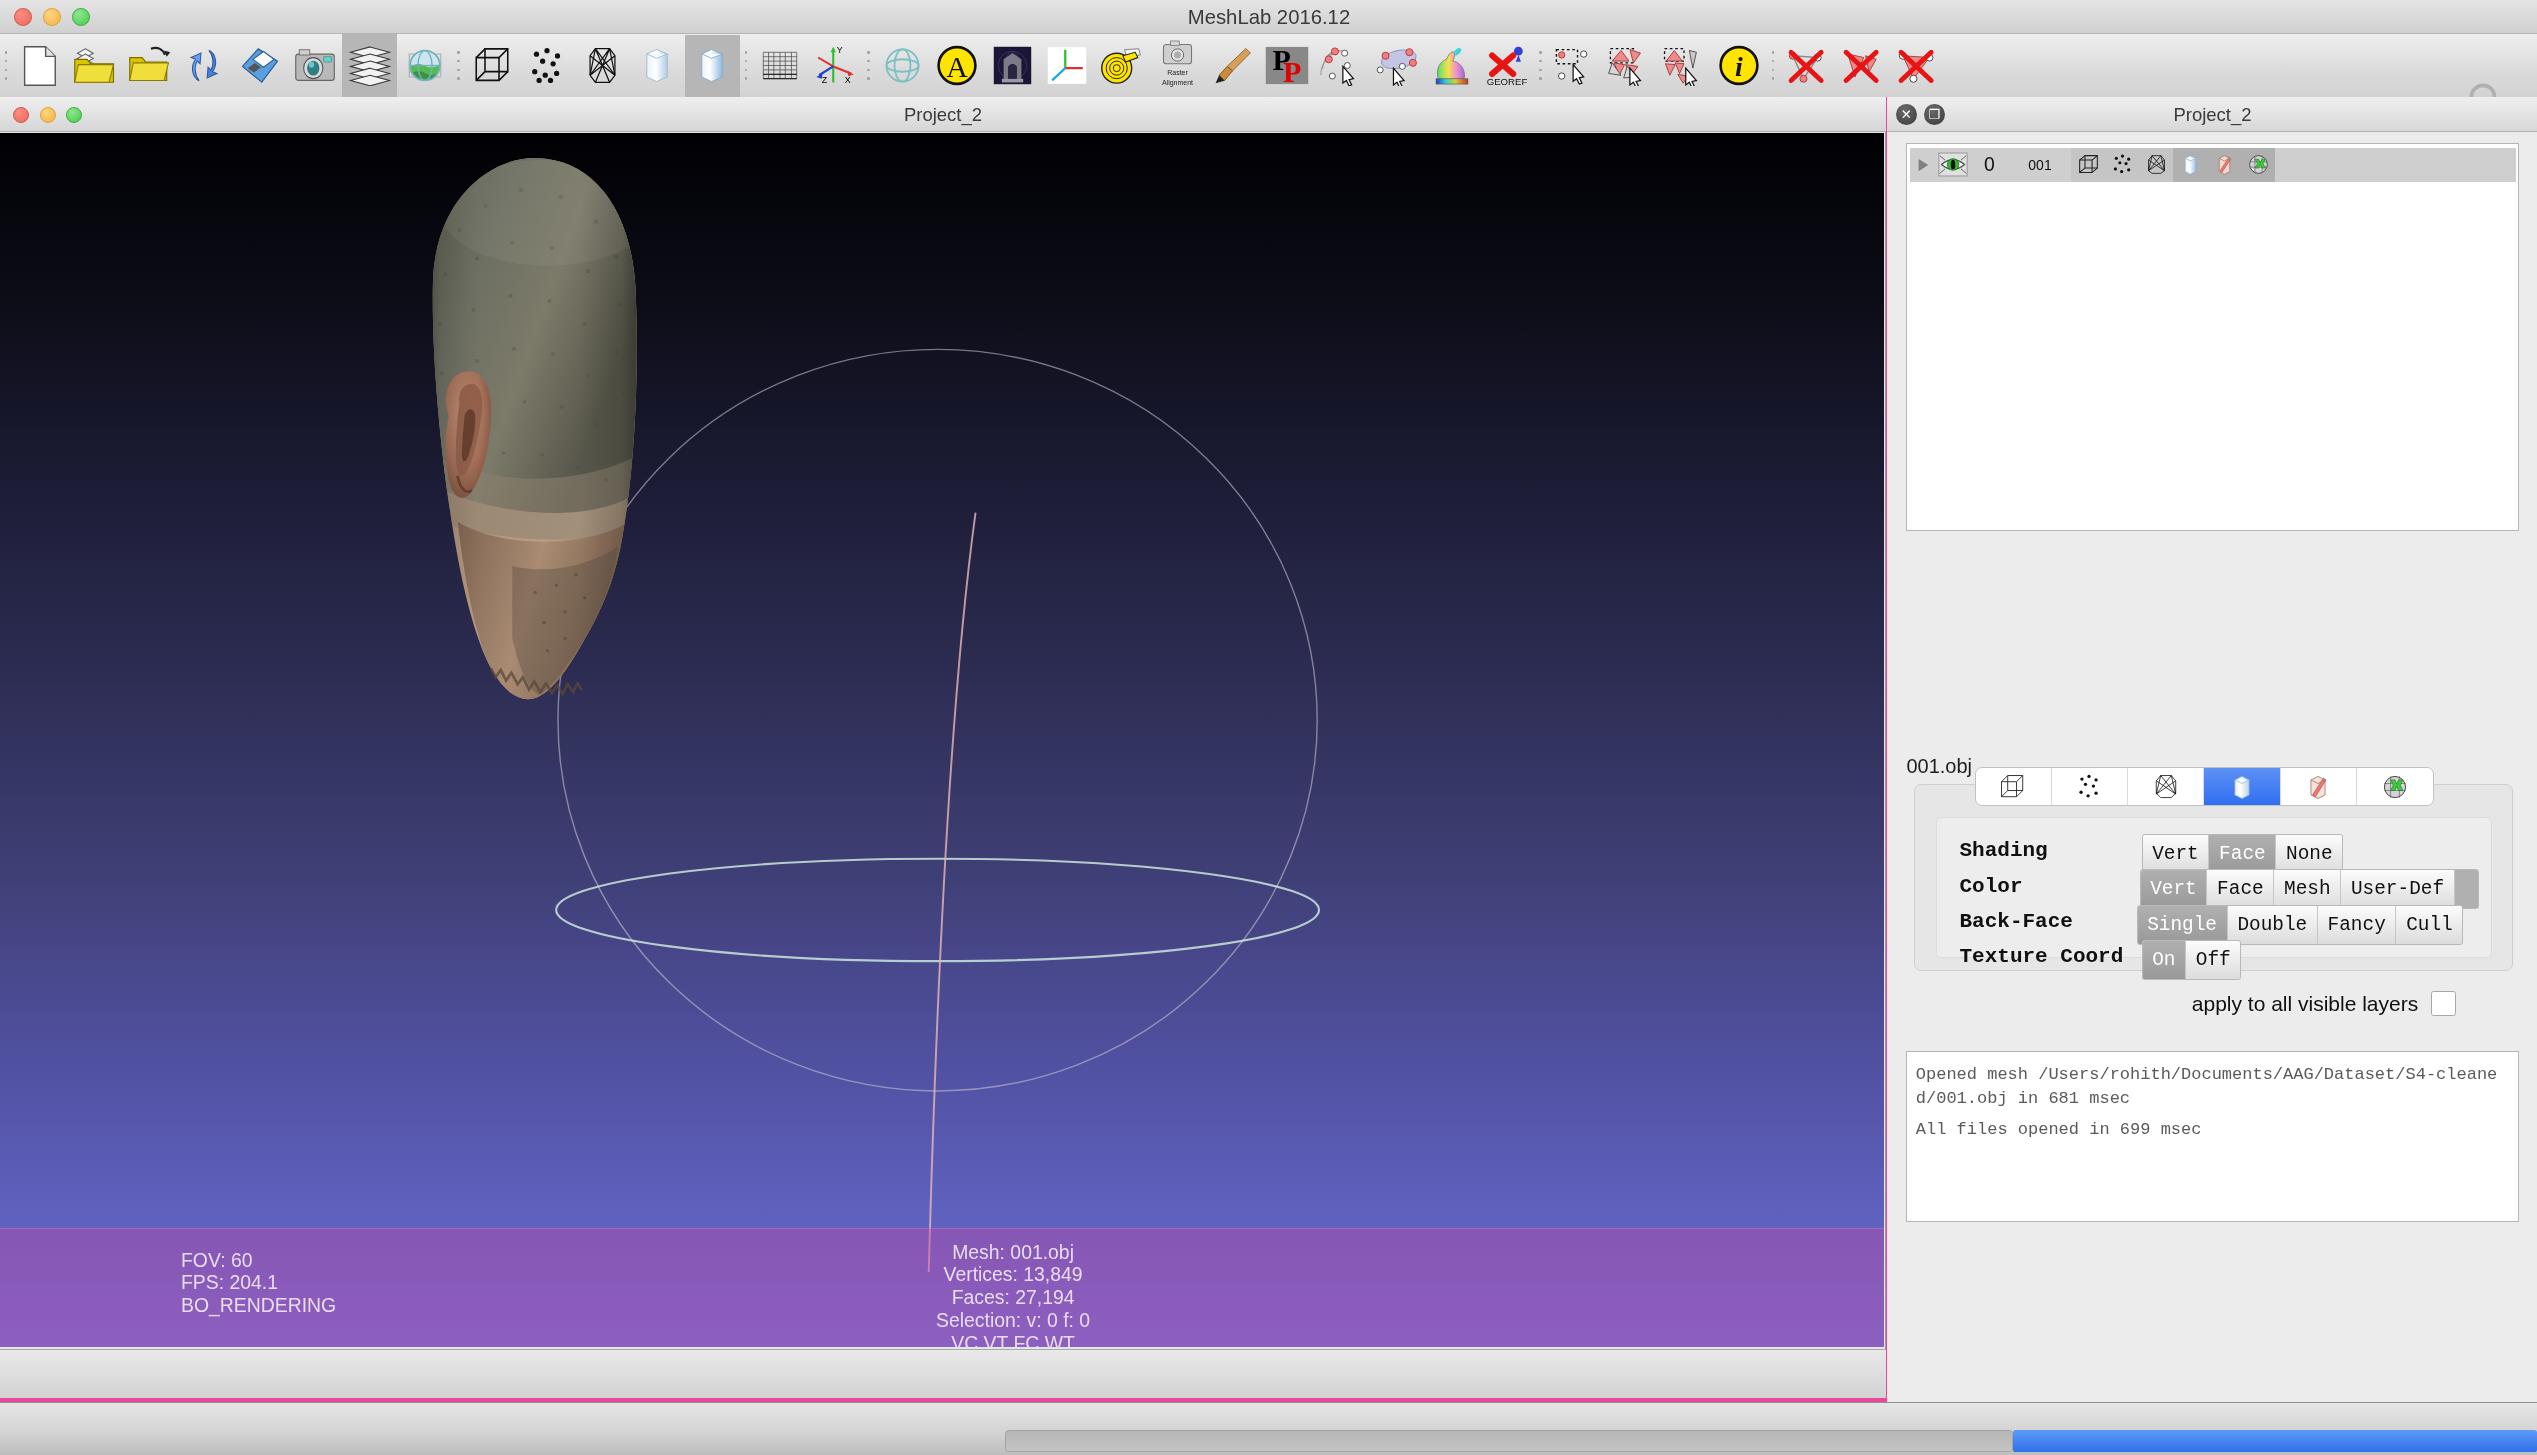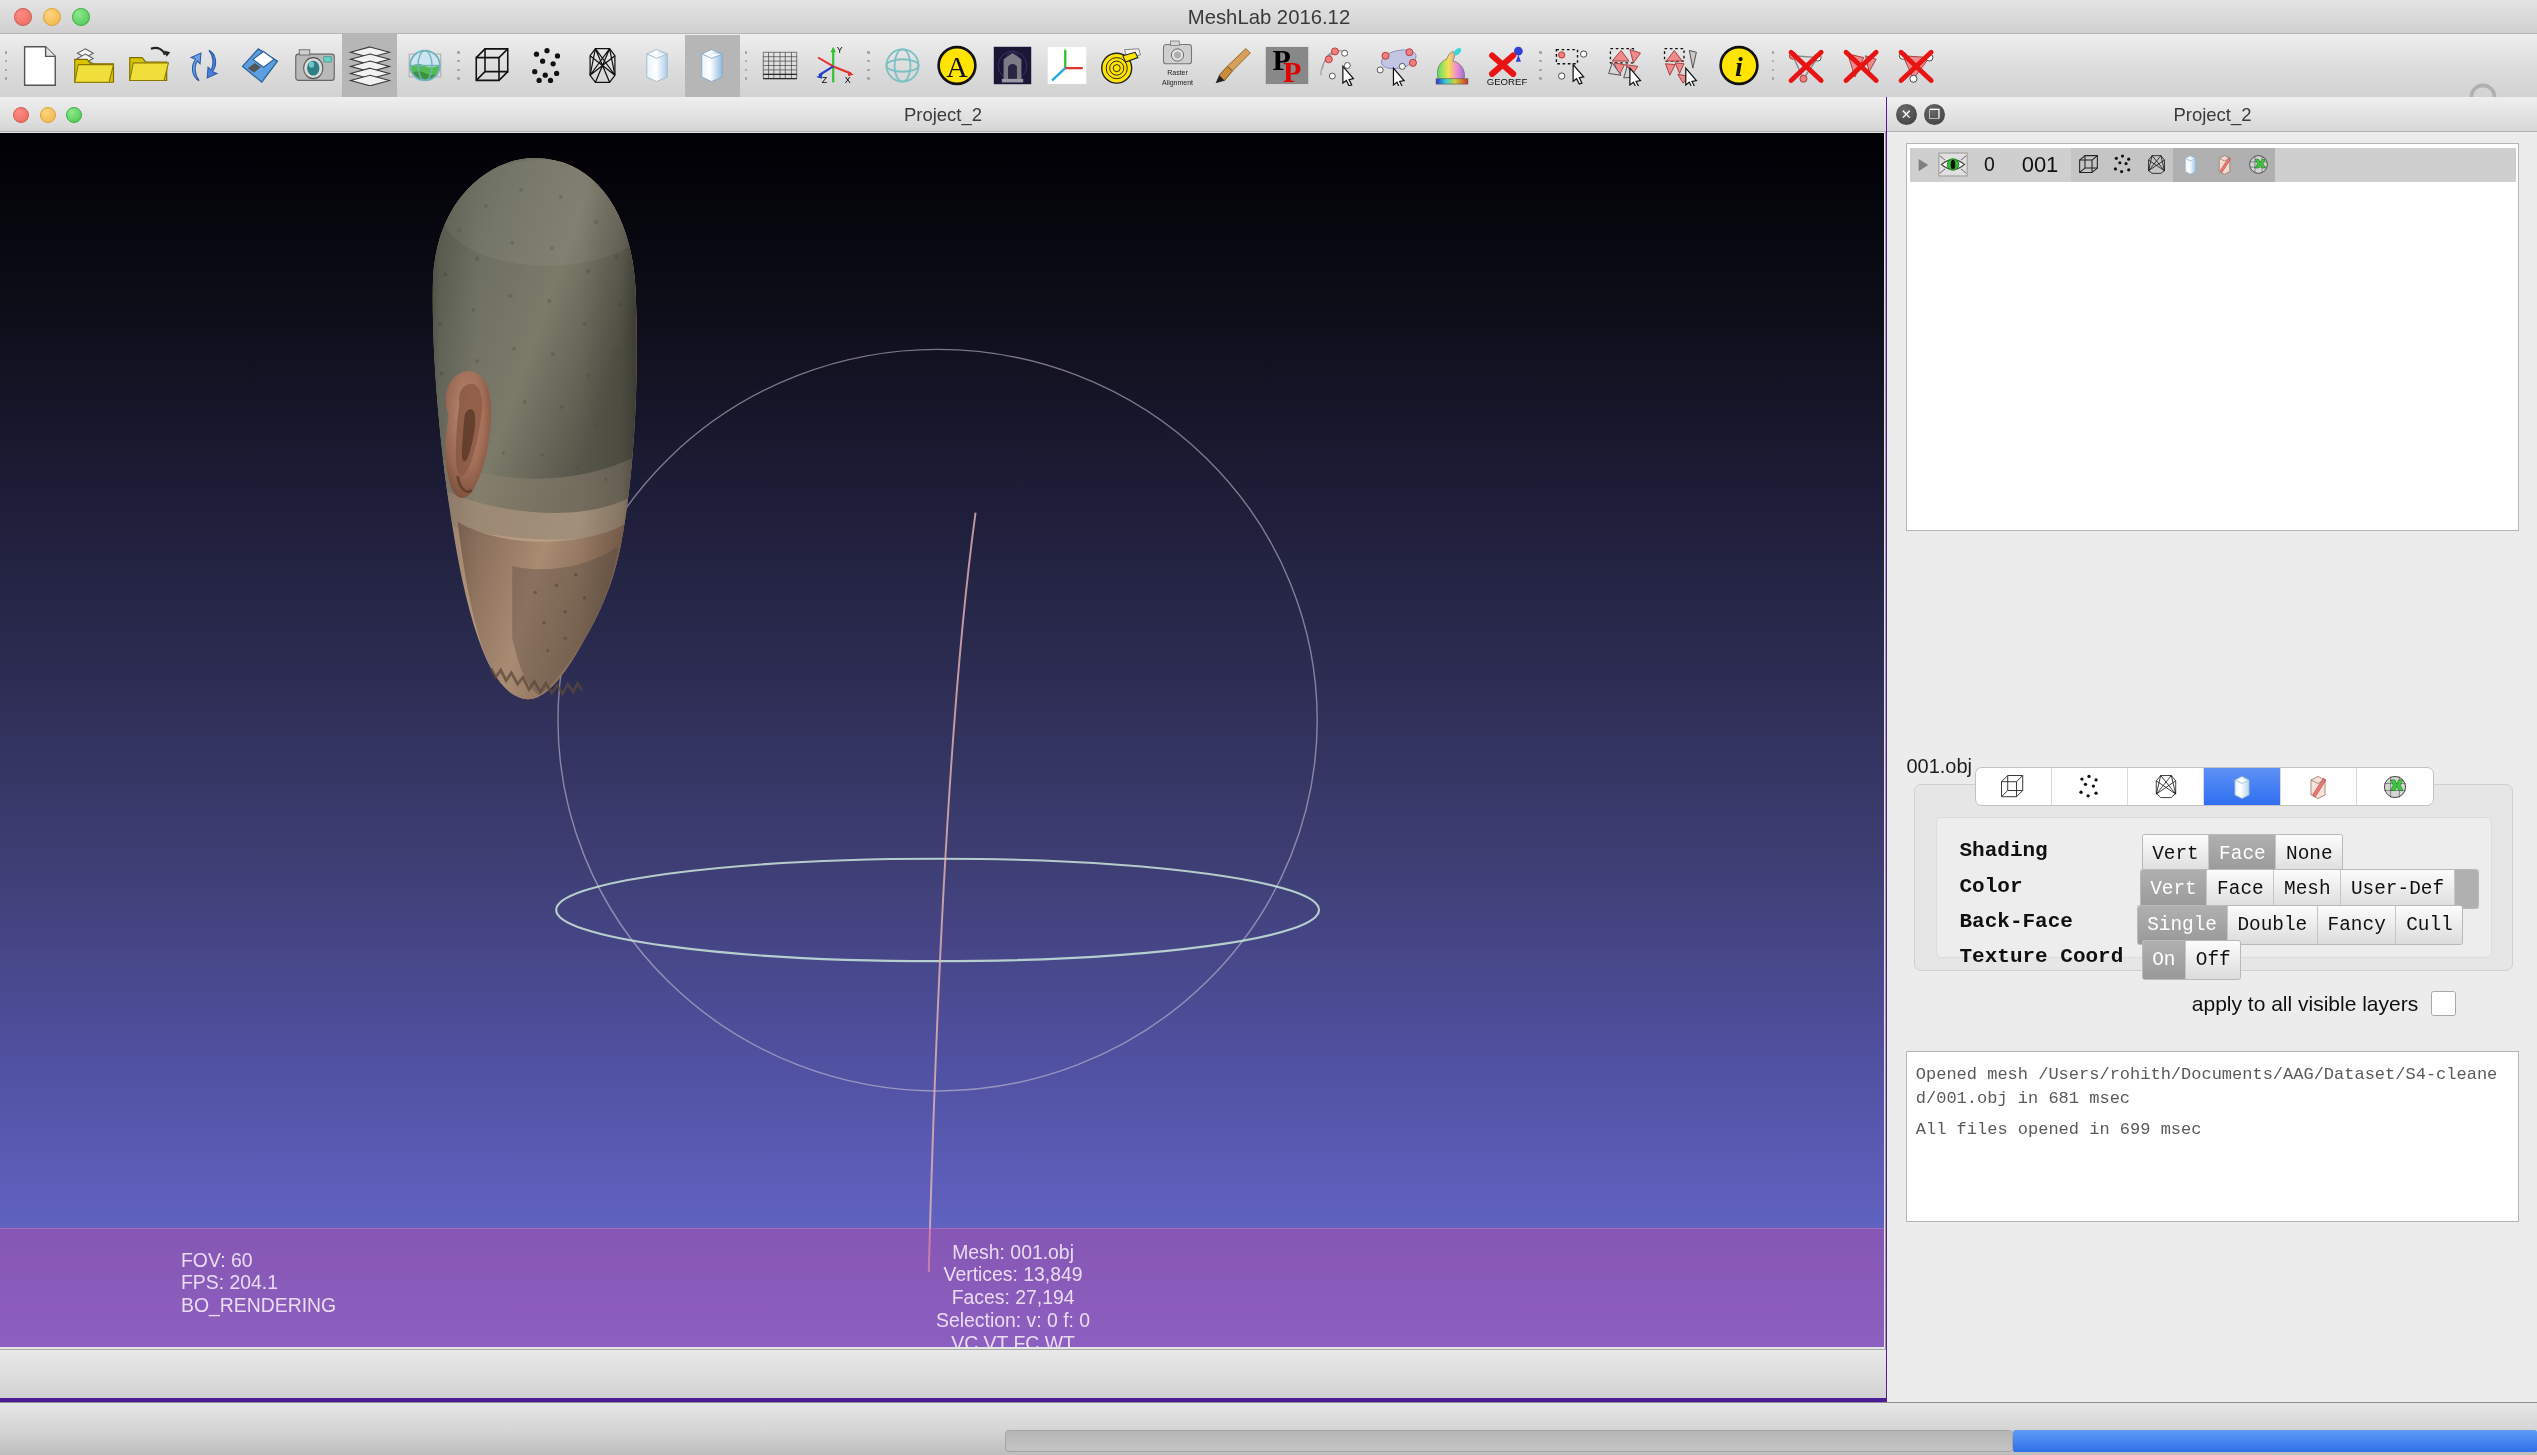--- a/index.html
+++ b/index.html
@@ -59,21 +59,21 @@
   }
   .tb-sep i { width: 2.6px; height: 2.6px; background: #a0a0a0; border-radius:50%; display:block; }
   .search-wrap {
     position:absolute; right: 16px; top: 34px; height: 64px; width: 71px;
     display:flex; align-items:center; justify-content:center;
   }
 
   
   .content {
     position:absolute; left:0; top:97px; width:2538px; height: 1305px;
-    background:#4c1d95;
+    background:#ec4899;
   }
 
   
   .doc-window {
     position:absolute; left:0px; top:0px; width:1886px; height:1301px;
     background:#e5e5e5;
     border-right:0.9px solid #9a9a9a;
   }
   .doc-titlebar {
     position:absolute; left:0; top:0; width:1886px; height:35px;
@@ -137,21 +137,21 @@
     position:absolute; left:18.5px; top:46px; width:613px; height:388px;
     background:#fff; border:0.9px solid #b5b5b5;
   }
   .layer-row {
     position:absolute; left:3.5px; top:3.5px; width:606px; height:34px;
     background:#cfcfcf; display:flex; align-items:center;
   }
   .lr-arrow { width:25px; display:flex; align-items:center; justify-content:center; }
   .lr-eye { width:35px; height:28px; display:flex; align-items:center; justify-content:center; }
   .lr-idx { width:39px; text-align:center; font-size:19.4px; color:#111; }
-  .lr-name { width:62px; text-align:center; font-size:22px; color:#111; }
+  .lr-name { width:62px; text-align:center; font-size:14px; color:#111; }
   .lr-icons { display:flex; align-items:center; height:34px; }
   .lr-icons .g1 { display:flex; background:#c5c5c5; height:34px; align-items:center;}
   .lr-icons .g2 { display:flex; background:#b0b0b0; height:34px; align-items:center;}
   .lr-ic { width:34px; height:34px; display:flex; align-items:center; justify-content:center; }
 
   .obj-label {
     position:absolute; left:19.4px; top:658px; font-size:20px; color:#1e1e1e;
   }
   .render-box {
     position:absolute; left:26.5px; top:687px; width:599px; height:187px;

